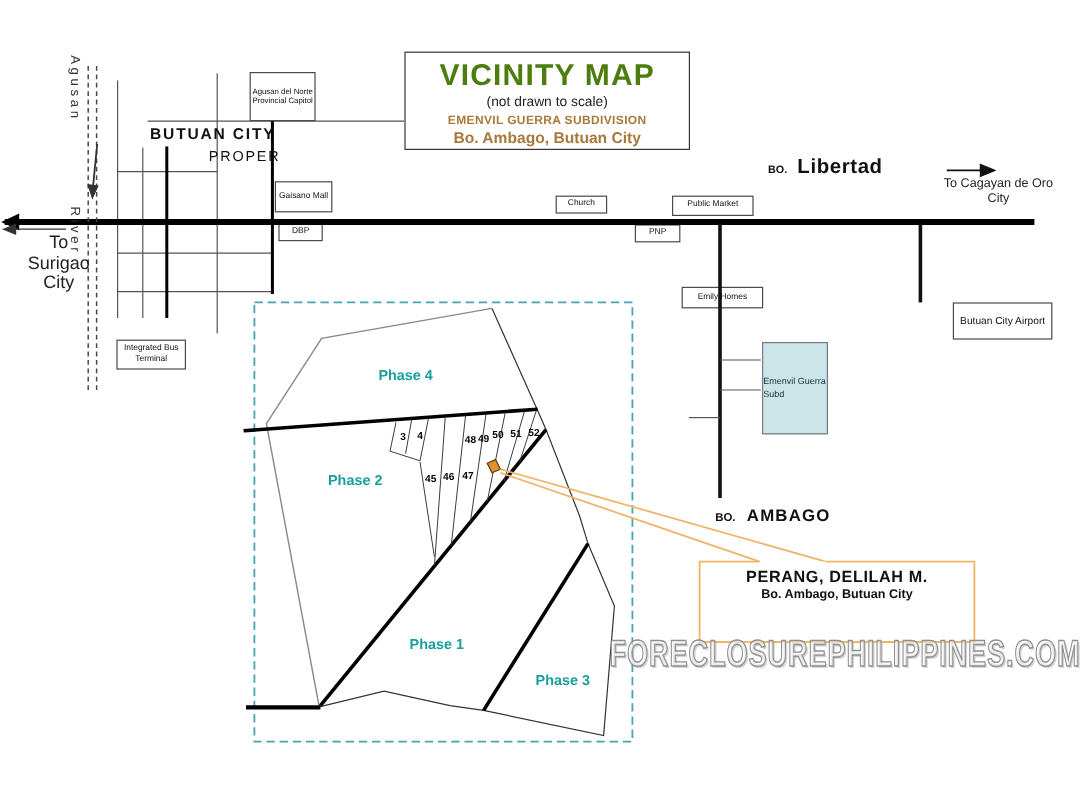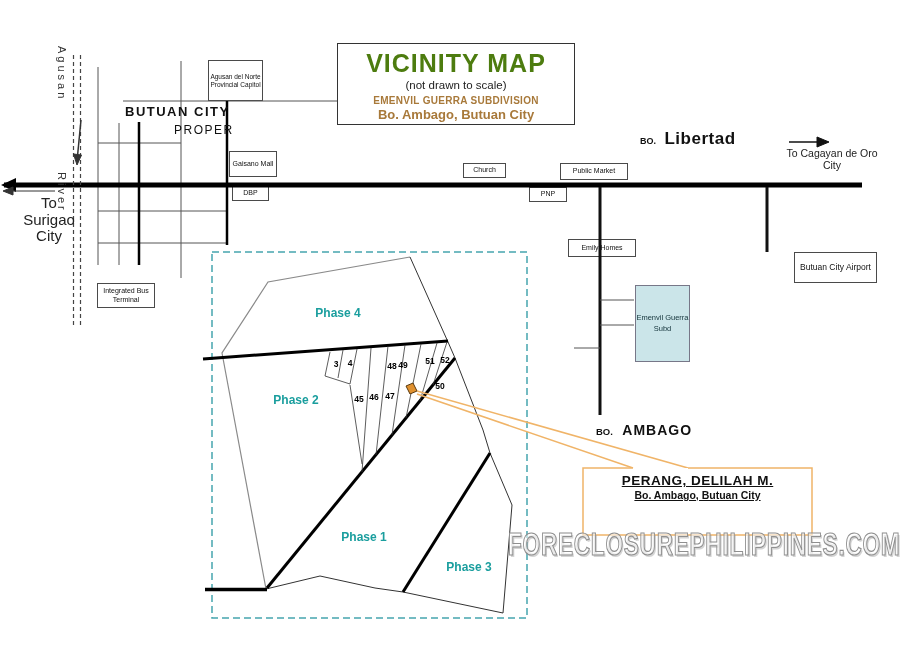--- a/index.html
+++ b/index.html
@@ -13,36 +13,36 @@
     --wm:#8f8f8f;
   }
   html,body{margin:0;padding:0;background:#fff;}
   #map{position:relative;width:900px;height:655px;background:#fff;overflow:hidden;
        font-family:"Liberation Sans",sans-serif;color:var(--ink);}
   #lines{position:absolute;left:0;top:0;z-index:2;pointer-events:none;}
   .box{position:absolute;background:#fff;border:1px solid #4a4a4a;display:flex;
        align-items:center;justify-content:center;text-align:center;
        line-height:1.2;color:#111;z-index:1;padding:1px;box-sizing:border-box;}
   .bluebox{position:absolute;background:var(--lightblue);border:1px solid #778;
-       display:flex;align-items:center;justify-content:center;text-align:center;
+       display:flex;align-items:center;justify-content:center;
        line-height:1.35;color:#13333a;z-index:1;box-sizing:border-box;}
   .lbl{position:absolute;z-index:3;white-space:nowrap;}
   .vtext{position:absolute;writing-mode:vertical-rl;font-size:11px;letter-spacing:3px;
        color:#333;z-index:3;}
   .phase{position:absolute;z-index:3;font-weight:bold;font-size:12px;color:var(--teal);
        white-space:nowrap;transform:translate(-50%,-50%);}
   .lot{position:absolute;z-index:3;font-weight:bold;font-size:8.5px;color:#000;
        white-space:nowrap;transform:translate(-50%,-50%);}
   #titlebox{position:absolute;left:337px;top:43px;width:236px;height:80px;
        border:1px solid #333;background:#fff;text-align:center;z-index:3;}
   #titlebox .t1{font-size:25px;font-weight:bold;letter-spacing:1px;margin-top:5px;color:#4d7c0f;}
   #titlebox .t2{font-size:11.5px;color:#222;margin-top:1px;}
   #titlebox .t3{font-size:10px;font-weight:bold;color:var(--brown);margin-top:4px;letter-spacing:0.3px;}
   #titlebox .t4{font-size:13px;font-weight:bold;color:var(--brown);margin-top:1px;}
-  #perang-text{position:absolute;left:583px;top:473px;width:229px;text-align:center;z-index:3;text-decoration:underline;}
+  #perang-text{position:absolute;left:583px;top:473px;width:229px;text-align:center;z-index:3;}
   #perang-text .n1{font-size:13.5px;font-weight:bold;letter-spacing:0.5px;}
   #perang-text .n2{font-size:10.5px;font-weight:bold;margin-top:2px;}
   #perang-text .n3{font-size:10.5px;font-weight:bold;margin-top:1px;}
   #watermark{position:absolute;left:508px;top:527px;z-index:4;font-size:31px;font-weight:bold;
        letter-spacing:1px;color:rgba(255,255,255,0.55);
        -webkit-text-stroke:1.2px var(--wm);
        text-shadow:2px 2px 0 rgba(160,160,160,0.45);
        transform:scaleX(0.73);transform-origin:left top;white-space:nowrap;}
   .dir{position:absolute;z-index:3;text-align:center;color:#222;line-height:1.1;}
 </style>
@@ -190,21 +190,21 @@
 
   <div class="phase" style="left:338px;top:313px;">Phase 4</div>
   <div class="phase" style="left:296px;top:400px;">Phase 2</div>
   <div class="phase" style="left:364px;top:537px;">Phase 1</div>
   <div class="phase" style="left:469px;top:567px;">Phase 3</div>
 
   <span class="lot" style="left:336px;top:364px;">3</span>
   <span class="lot" style="left:350px;top:363px;">4</span>
   <span class="lot" style="left:392px;top:366px;">48</span>
   <span class="lot" style="left:403px;top:365px;">49</span>
-  <span class="lot" style="left:440px;top:362px;margin-top:24px;">50</span>
+  <span class="lot" style="left:415px;top:362px;">50</span>
   <span class="lot" style="left:430px;top:361px;">51</span>
   <span class="lot" style="left:445px;top:360px;">52</span>
   <span class="lot" style="left:359px;top:399px;">45</span>
   <span class="lot" style="left:374px;top:397px;">46</span>
   <span class="lot" style="left:390px;top:396px;">47</span>
 
   <div id="perang-text">
     <div class="n1">PERANG, DELILAH M.</div>
     <div class="n3">Bo. Ambago, Butuan City</div>
   </div>

